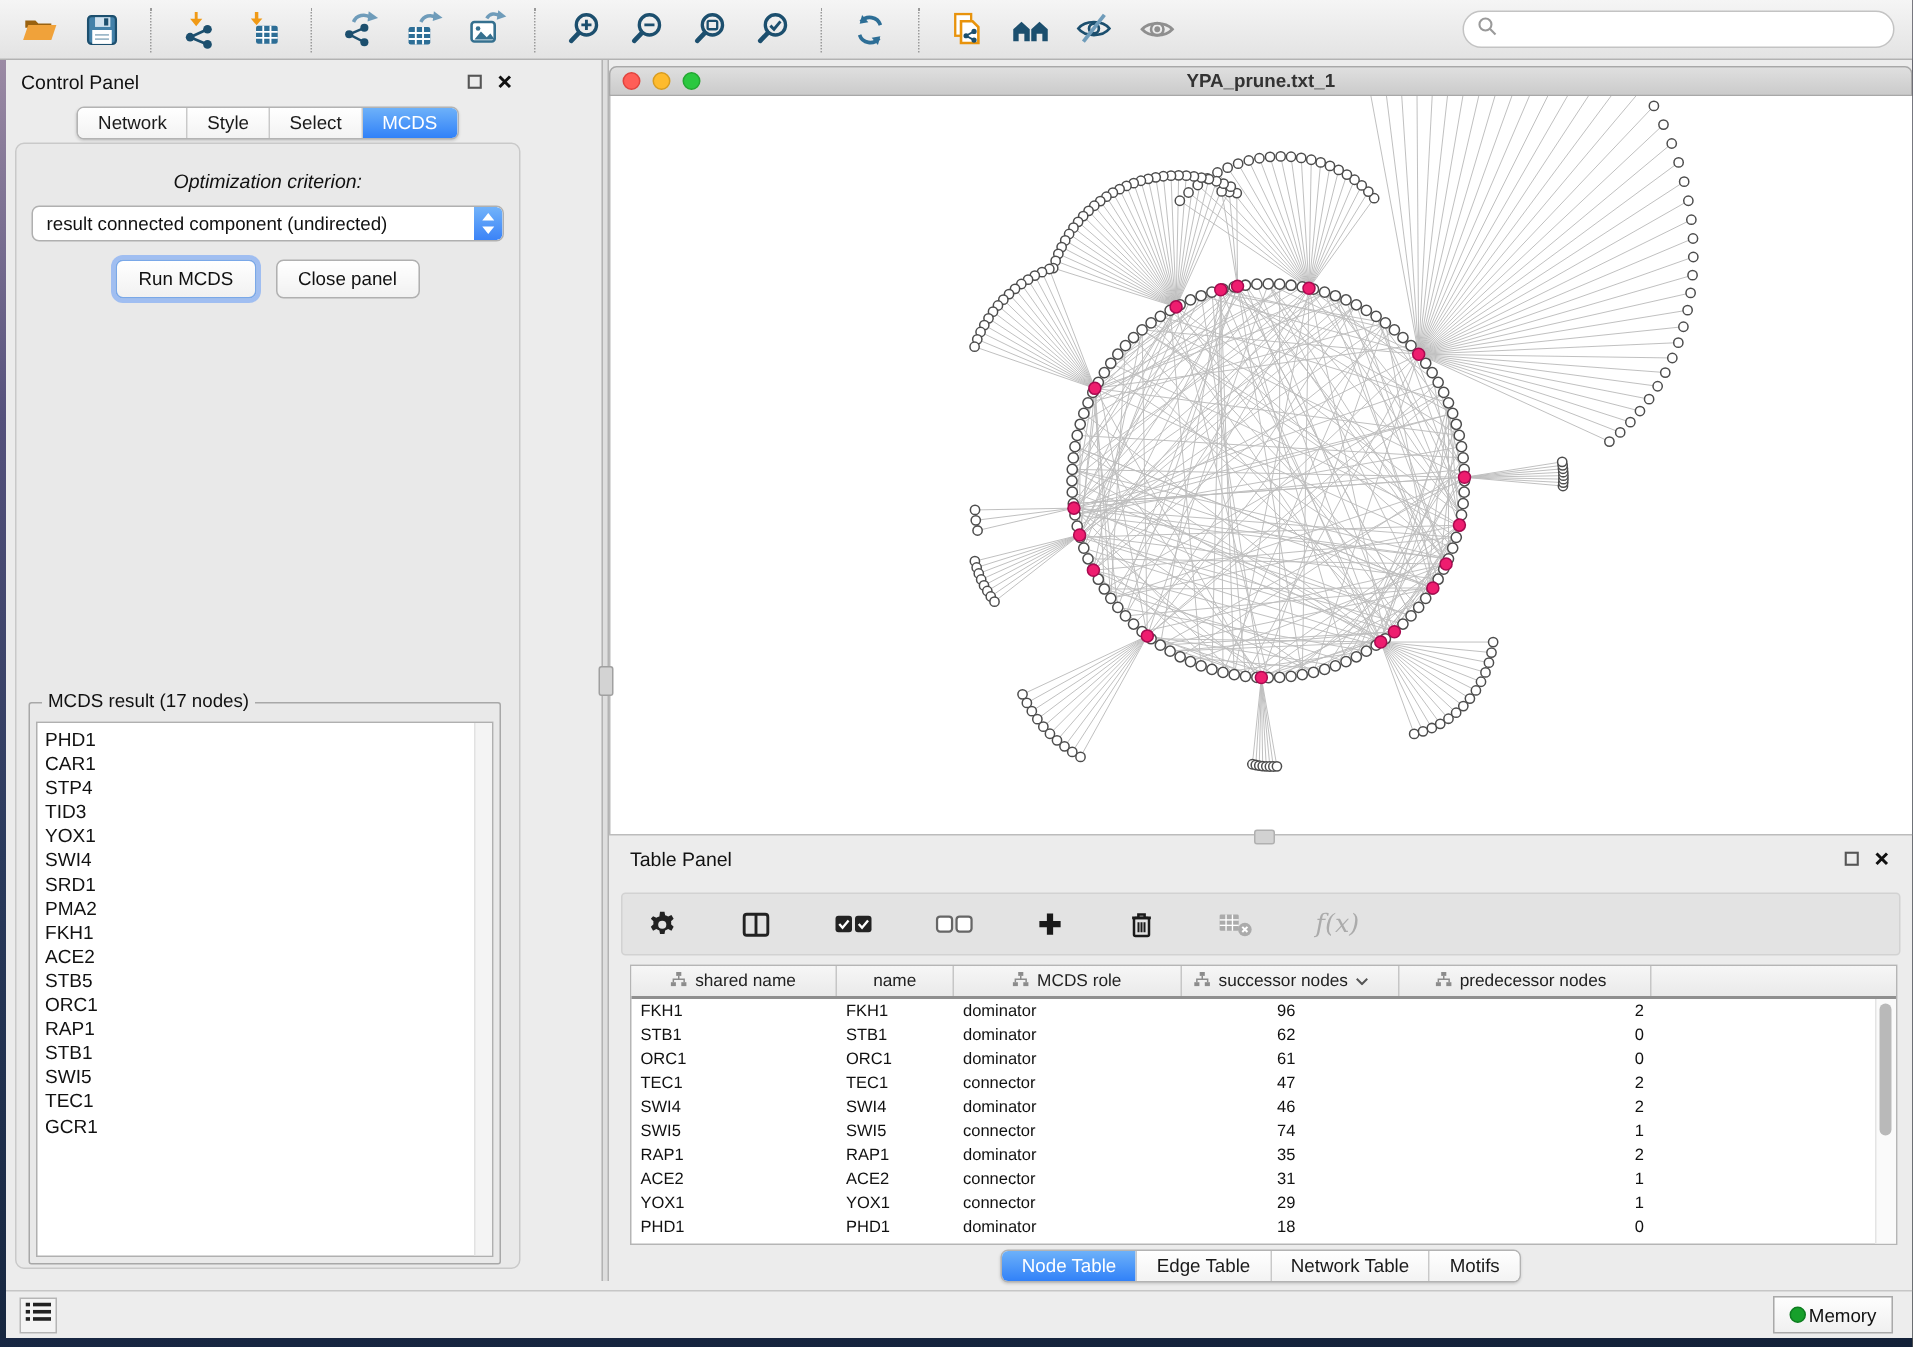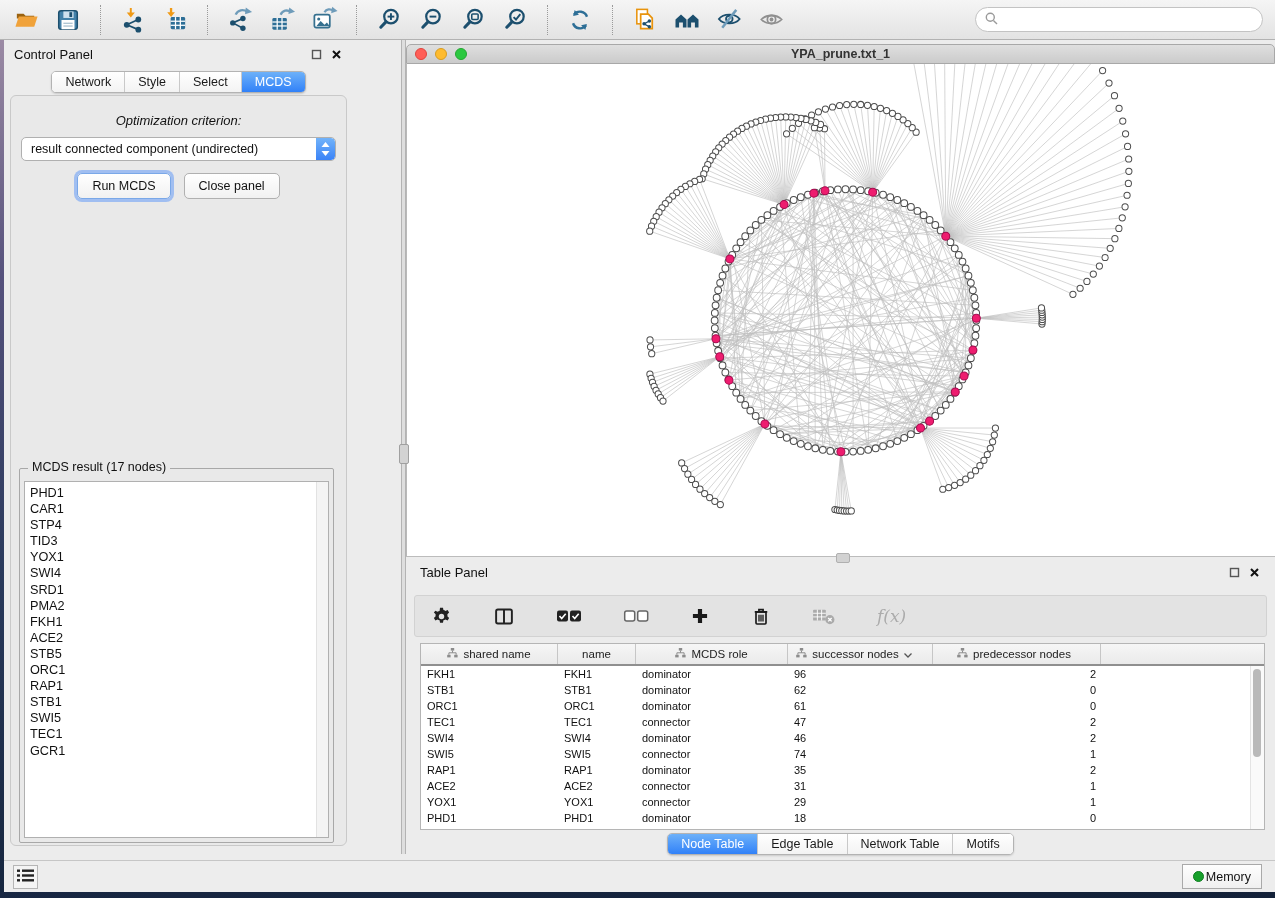--- a/index.html
+++ b/index.html
@@ -73,21 +73,21 @@
   .fx{font-family:"DejaVu Serif",serif;font-style:italic;font-size:17px;color:#ababab;}
   .ttable{position:absolute;left:14px;top:86px;width:843px;height:185px;background:#fff;border:1px solid #b5b5b5;box-sizing:content-box;}
   .thead{display:flex;height:20px;border-bottom:2px solid #8f8f8f;background:linear-gradient(#f6f6f6,#eaeaea);}
   .th{display:flex;align-items:center;justify-content:center;gap:5px;font-size:11.5px;color:#222;
     border-right:1px solid #c6c6c6;box-sizing:border-box;white-space:nowrap;}
   .th.filler{flex:1;border-right:none;}
   .tbody{position:absolute;left:0;right:13px;top:22px;bottom:0;overflow:hidden;}
   .trow{display:flex;height:16px;align-items:center;font-size:11px;color:#111;}
   .td{box-sizing:border-box;padding:0 6px;white-space:nowrap;overflow:hidden;}
   .c0{width:137px;} .c1{width:78px;} .c2{width:152px;}
-  .c3{width:145px;text-align:left;padding-right:12px;} .c4{width:168px;text-align:right;padding-right:5px;}
+  .c3{width:145px;text-align:center;padding-right:12px;} .c4{width:168px;text-align:right;padding-right:5px;}
   .tscroll{position:absolute;right:0;top:22px;bottom:0;width:13px;background:#fafafa;border-left:1px solid #e4e4e4;}
   .tthumb{position:absolute;left:2px;top:3px;width:8px;height:88px;background:#b9b9b9;border-radius:4px;}
   .tptabs{position:absolute;left:0;right:0;top:276px;display:flex;justify-content:center;}
   
   .statusbar{position:absolute;left:0;right:0;bottom:0;height:32px;background:#ededed;border-top:1px solid #c6c6c6;box-sizing:border-box;}
   .listbtn{position:absolute;left:13px;top:4px;width:25px;height:24px;background:#f4f4f4;border:1px solid #b5b5b5;
     display:flex;align-items:center;justify-content:center;box-sizing:border-box;}
   .membtn{position:absolute;right:13px;top:3px;height:25px;border:1px solid #a9a9a9;background:linear-gradient(#fefefe,#f0f0f0);
     display:flex;align-items:center;gap:2px;padding:0 10px;font-size:12.5px;color:#111;box-sizing:border-box;}
   .memdot{width:11px;height:11px;border-radius:50%;background:#17a02b;border:1px solid #0e7d20;box-sizing:border-box;}

